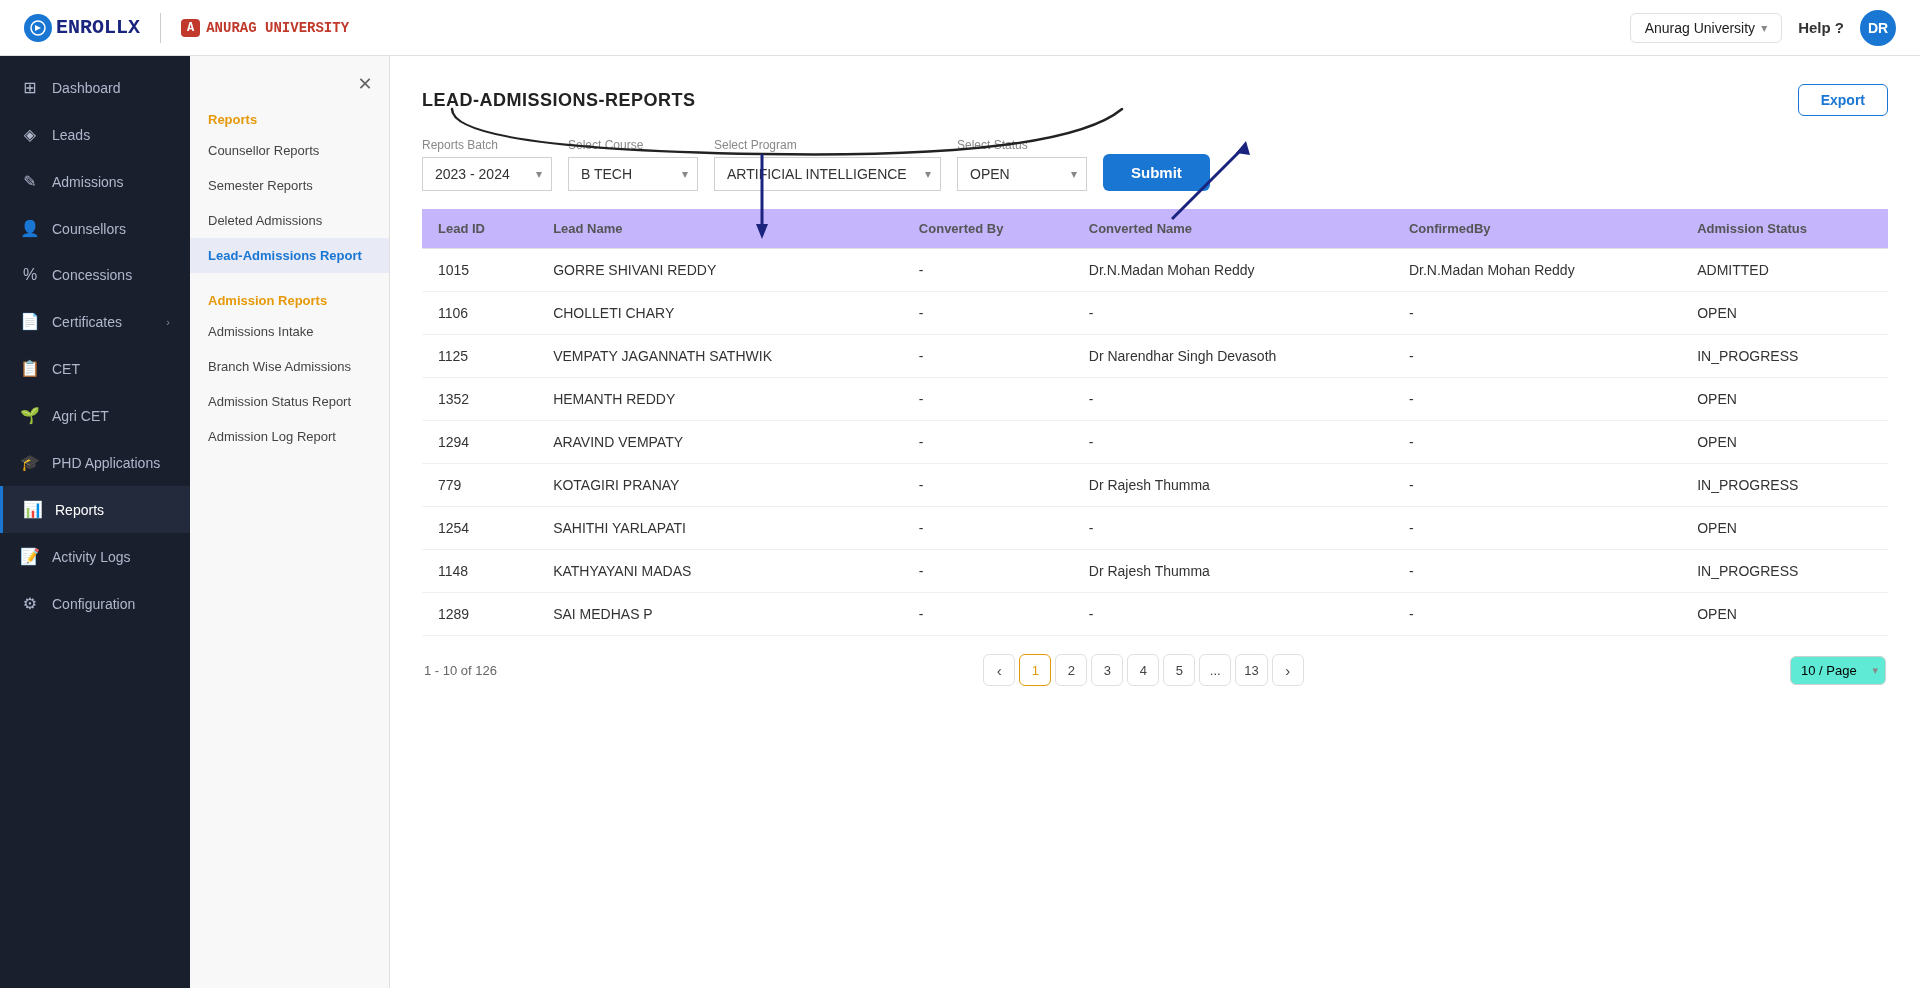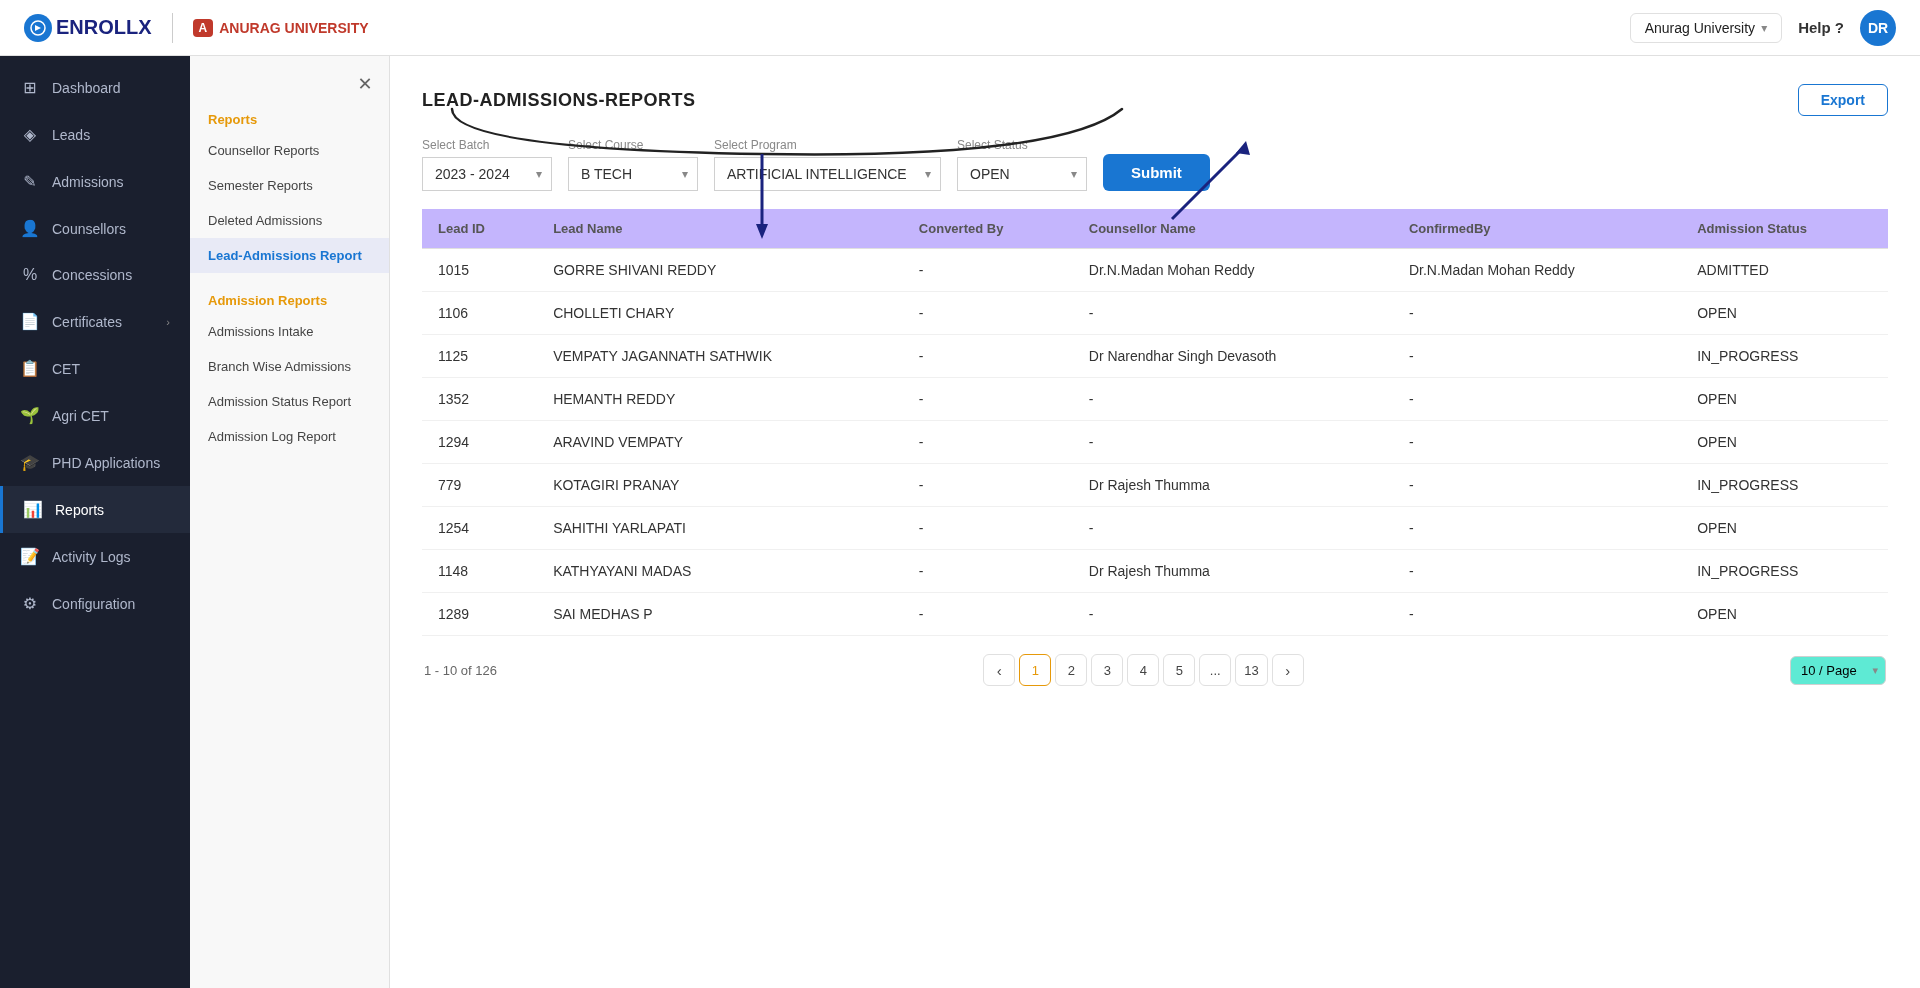--- a/index.html
+++ b/index.html
@@ -15,20 +15,21 @@
       padding: 0 24px;
       flex-shrink: 0;
       z-index: 100;
     }
     .topbar-logo {
       display: flex;
       align-items: center;
       gap: 8px;
       font-weight: 700;
       font-size: 18px;
+      font-family: Liberation Mono, monospace;
     }
     .logo-enrollx {
       display: flex;
       align-items: center;
       gap: 4px;
       color: #1a237e;
       font-size: 20px;
       font-weight: 800;
     }
     .logo-enrollx .e-icon {
@@ -318,21 +319,21 @@
   </div>
 
   <div class="content-area">
     <div class="content-header">
       <h1 class="page-title">LEAD-ADMISSIONS-REPORTS</h1>
       <button class="export-btn">Export</button>
     </div>
 
     <div class="filters-row">
       <div class="filter-group">
-        <label class="filter-label">Select Batch</label>
+        <label class="filter-label">Reports Batch</label>
         <div class="select-wrapper">
           <select class="filter-select">
             <option>2023 - 2024</option>
           </select>
         </div>
       </div>
       <div class="filter-group">
         <label class="filter-label">Select Course</label>
         <div class="select-wrapper">
           <select class="filter-select">
@@ -371,21 +372,21 @@
         <polygon points="814,64 824,52 828,66" fill="#1a237e"></polygon>
       </svg>
     </div>
 
     <table class="data-table">
       <thead>
         <tr>
           <th>Lead ID</th>
           <th>Lead Name</th>
           <th>Converted By</th>
-          <th>Counsellor Name</th>
+          <th>Converted Name</th>
           <th>ConfirmedBy</th>
           <th>Admission Status</th>
         </tr>
       </thead>
       <tbody id="table-body">
       <tr>
             <td>1015</td>
             <td>GORRE SHIVANI REDDY</td>
             <td>-</td>
             <td>Dr.N.Madan Mohan Reddy</td>

